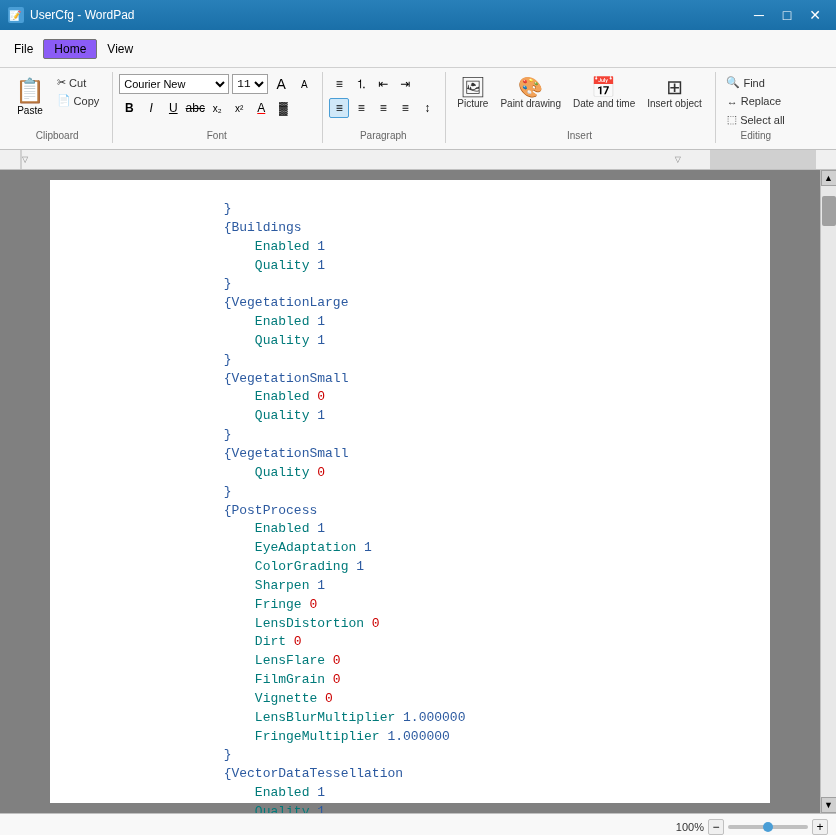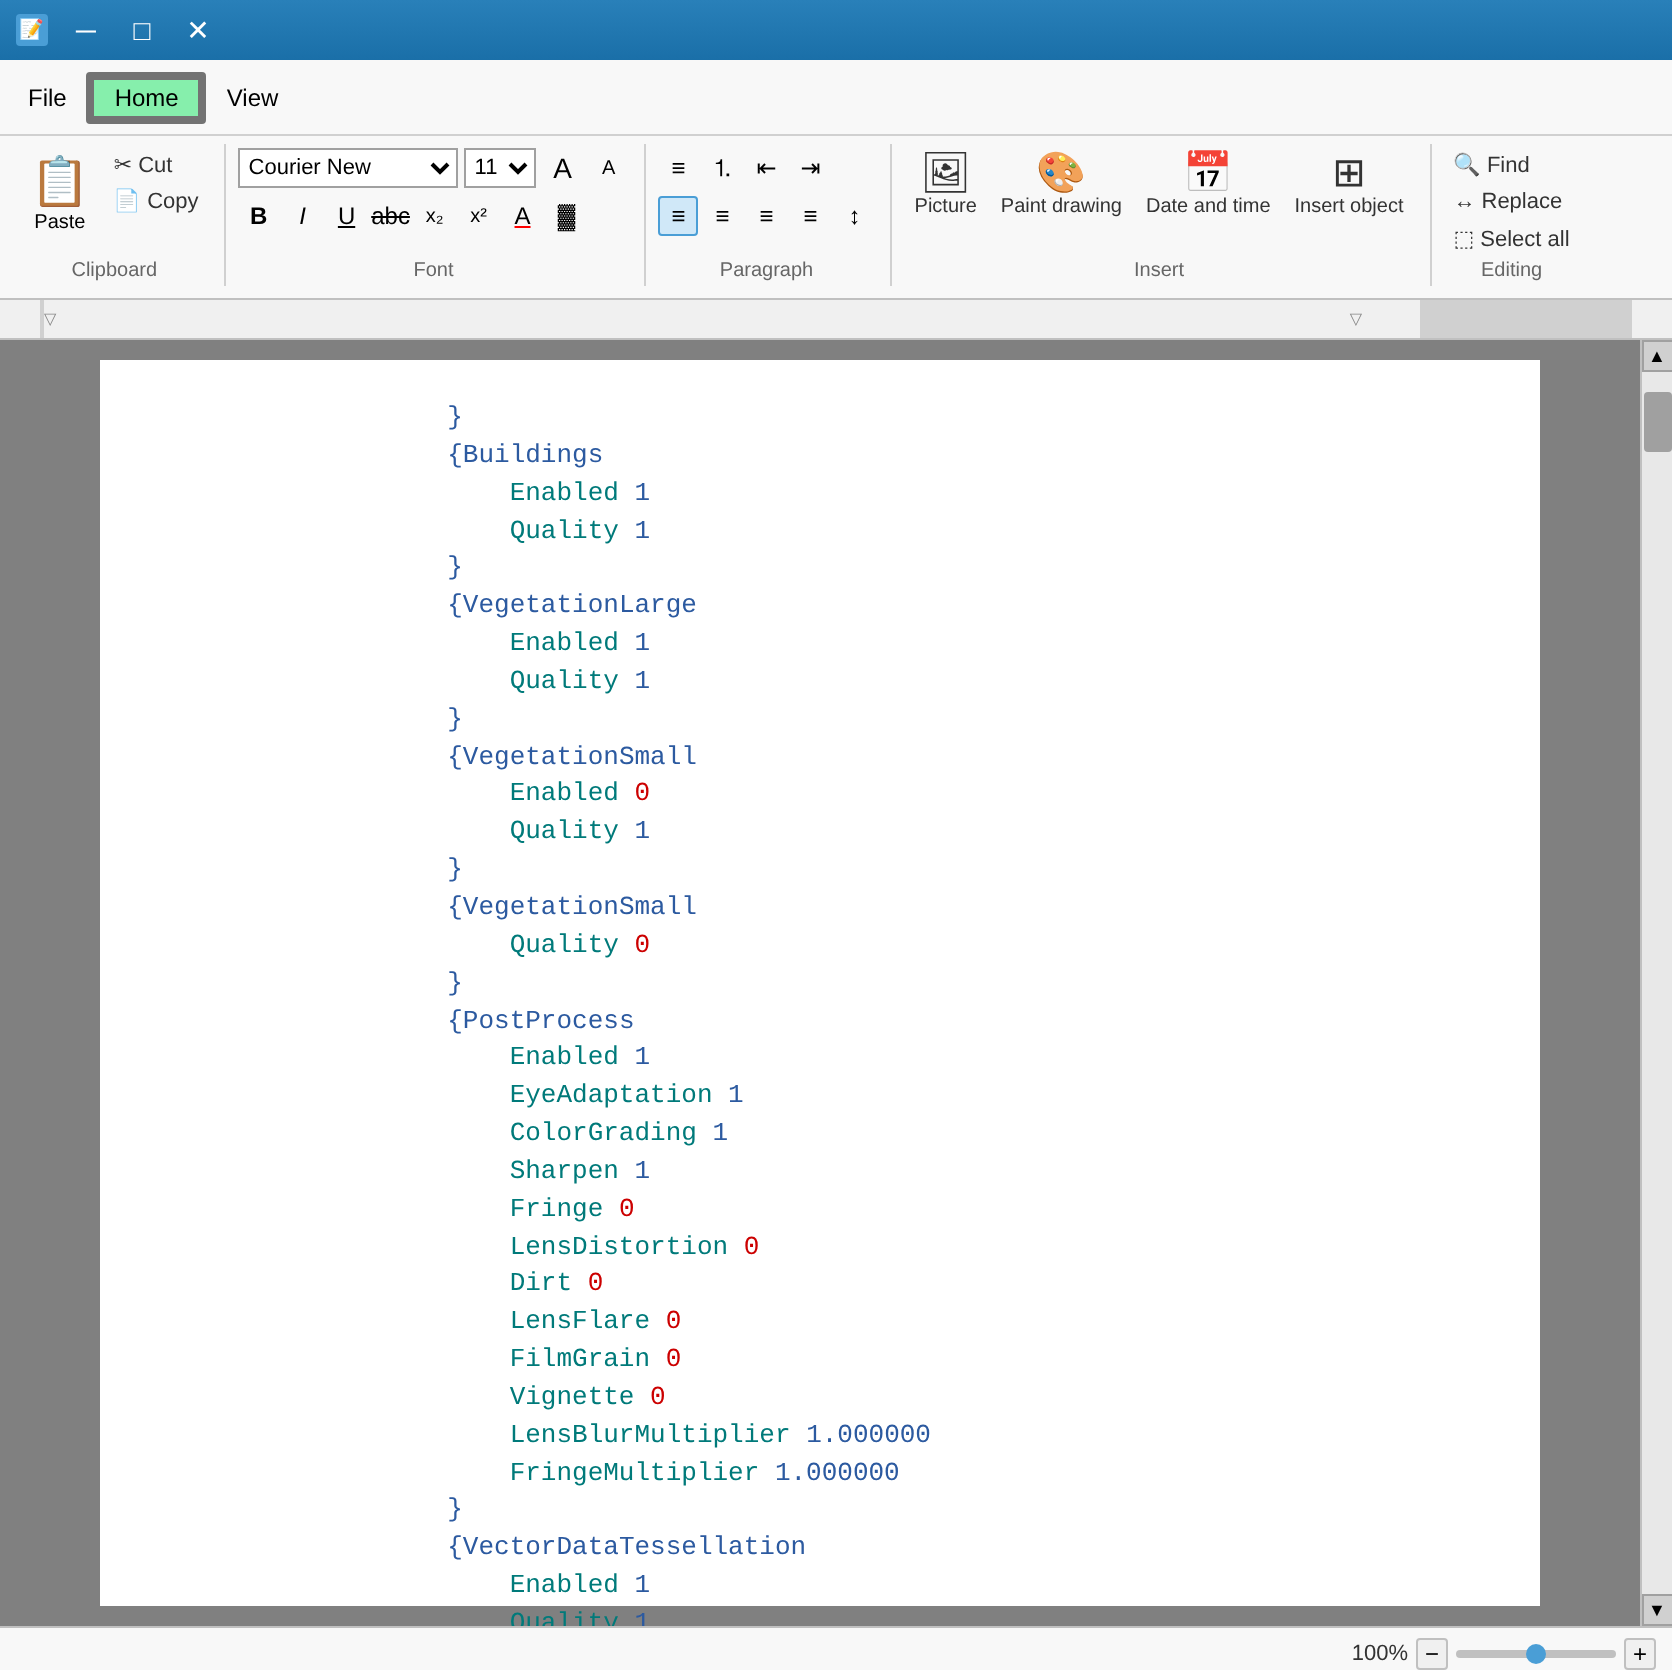--- a/index.html
+++ b/index.html
@@ -30,21 +30,21 @@
       height: 38px;
       padding: 0 4px;
     }
     .menu-item {
       padding: 2px 10px;
       font-size: 12px;
       cursor: pointer;
       border-radius: 2px;
     }
     .menu-item:hover, .menu-item.active { background: #c8e0f4; }
-    .menu-item.active { background: #86efac; border: 4px solid #737373; }
+    .menu-item.active { background: #8b5cf6; border: 1px solid #737373; }
 
     
     .ribbon {
       background: #f8f8f8;
       border-bottom: 1px solid #c0c0c0;
       display: flex;
       padding: 4px 6px 6px;
       gap: 2px;
     }
     .ribbon-group {
@@ -102,21 +102,21 @@
       background: transparent;
     }
     .paste-icon { font-size: 24px; }
     .paste-label { font-size: 10px; }
 
     .small-btns { display: flex; flex-direction: column; gap: 1px; }
 
     
     .font-group-row { display: flex; align-items: center; gap: 3px; margin-bottom: 2px; }
     .font-select { width: 110px; height: 20px; font-size: 11px; border: 1px solid #a0a0a0; background: white; }
-    .size-select { width: 36px; height: 20px; font-size: 11px; border: 1px solid #a0a0a0; background: white; }
+    .size-select { width: 36px; height: 20px; font-size: 11px; border: 1px solid #a0a0a0; background: white; font-family: Liberation Mono, monospace; }
     .font-btns-row { display: flex; gap: 2px; }
     .font-btn { width: 20px; height: 20px; border: 1px solid transparent; background: transparent; cursor: pointer; font-size: 12px; display: flex; align-items: center; justify-content: center; border-radius: 2px; }
     .font-btn.bold { font-weight: bold; }
     .font-btn.italic { font-style: italic; }
     .font-btn.underline { text-decoration: underline; }
     .font-btn.strikethrough { text-decoration: line-through; }
 
     
     .ruler {
       background: #f0f0f0;
@@ -197,20 +197,21 @@
     .red-num { color: #cc0000; }
     .teal { color: #007a7a; }
   </style>
 </head>
 <body>
 
 <div class="main-container">
 
   <div class="title-bar">
     <div class="title-bar-icon">📝</div>
+    <div class="title-bar-title">UserCfg - WordPad</div>
     <div class="title-bar-buttons">
       <button class="title-bar-btn">─</button>
       <button class="title-bar-btn">□</button>
       <button class="title-bar-btn close">✕</button>
     </div>
   </div>
 
   <div class="menu-bar">
     <div class="menu-item">File</div>
     <div class="menu-item active">Home</div>

